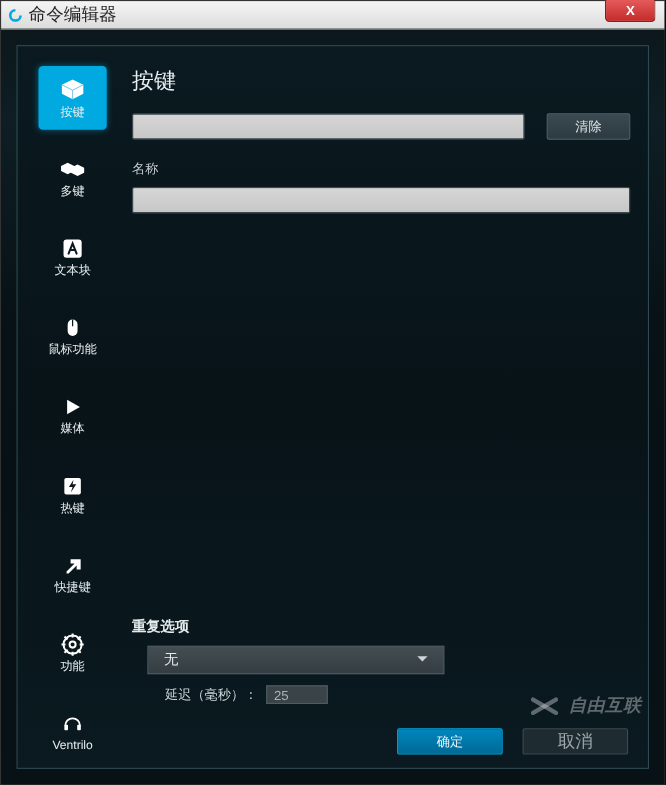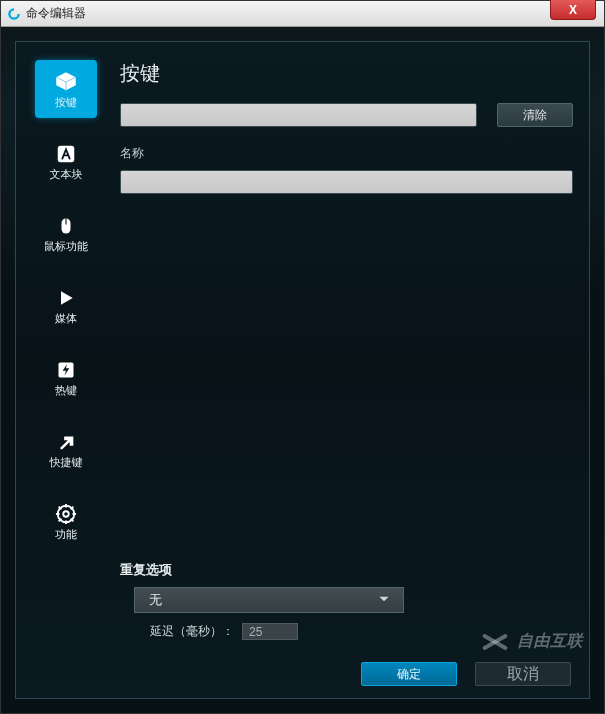--- a/index.html
+++ b/index.html
@@ -16,21 +16,21 @@
     border-bottom: 1px solid #999;
     display: flex; align-items: center;
     padding-left: 6px;
     position: relative;
   }
   .titlebar .logo {
     width: 14px; height: 14px; margin-right: 5px;
     display: flex; align-items: center; justify-content: center;
   }
   .titlebar .title {
-    font-size: 12px; color: #222;
+    font-size: 16px; color: #222;
   }
   .titlebar .close {
     position: absolute; top: -1px; right: 8px;
     width: 46px; height: 20px;
     background: linear-gradient(#e45a5a,#c52b2b);
     border: 1px solid #8b1a1a;
     border-top: none;
     border-radius: 0 0 4px 4px;
     display: flex; align-items: center; justify-content: center;
     color: #fff; font-size: 12px; font-weight: bold;
@@ -203,20 +203,29 @@
         <div class="nav-item active">
           <span class="icon">
             <svg viewBox="0 0 32 24" width="26" height="20">
                 <path d="M4 6 L16 0 L28 6 L28 16 L16 22 L4 16 Z" fill="#fff"></path>
                 <path d="M4 6 L16 12 L28 6 M16 12 L16 22" stroke="#6bbde2" stroke-width="1" fill="none"></path>
               </svg>
           </span>
           <span class="lbl">按键</span>
         </div>
 
+        <div class="nav-item">
+          <span class="icon">
+            <svg viewBox="0 0 32 24" width="26" height="18">
+                <path d="M2 8 L10 4 L18 8 L18 14 L10 18 L2 14 Z" fill="#fff"></path>
+                <path d="M14 10 L22 6 L30 10 L30 16 L22 20 L14 16 Z" fill="#fff"></path>
+              </svg>
+          </span>
+          <span class="lbl">多键</span>
+        </div>
 
         <div class="nav-item">
           <span class="icon">
             <svg viewBox="0 0 24 24" width="22" height="22">
                 <rect x="3" y="3" width="18" height="18" rx="3" fill="#fff"></rect>
                 <path d="M8 17 L12 7 L16 17 M9.5 13.5 H14.5" stroke="#0a1a20" stroke-width="2" fill="none" stroke-linecap="round"></path>
               </svg>
           </span>
           <span class="lbl">文本块</span>
         </div>
@@ -272,20 +281,30 @@
                   <line x1="4" y1="4" x2="7" y2="7"></line>
                   <line x1="17" y1="17" x2="20" y2="20"></line>
                   <line x1="4" y1="20" x2="7" y2="17"></line>
                   <line x1="17" y1="7" x2="20" y2="4"></line>
                 </g>
               </svg>
           </span>
           <span class="lbl">功能</span>
         </div>
 
+        <div class="nav-item">
+          <span class="icon">
+            <svg viewBox="0 0 24 24" width="22" height="20">
+                <path d="M4 14 a8 8 0 0 1 16 0" fill="none" stroke="#fff" stroke-width="2"></path>
+                <rect x="3" y="13" width="4" height="6" rx="1" fill="#fff"></rect>
+                <rect x="17" y="13" width="4" height="6" rx="1" fill="#fff"></rect>
+              </svg>
+          </span>
+          <span class="lbl">Ventrilo</span>
+        </div>
 
       </div>
 
       <div class="main">
         <div class="heading">按键</div>
 
         <div class="row">
           <input class="text-input" type="text" value="" style="">
           <div class="btn clear-btn">
               <span>清除</span>

